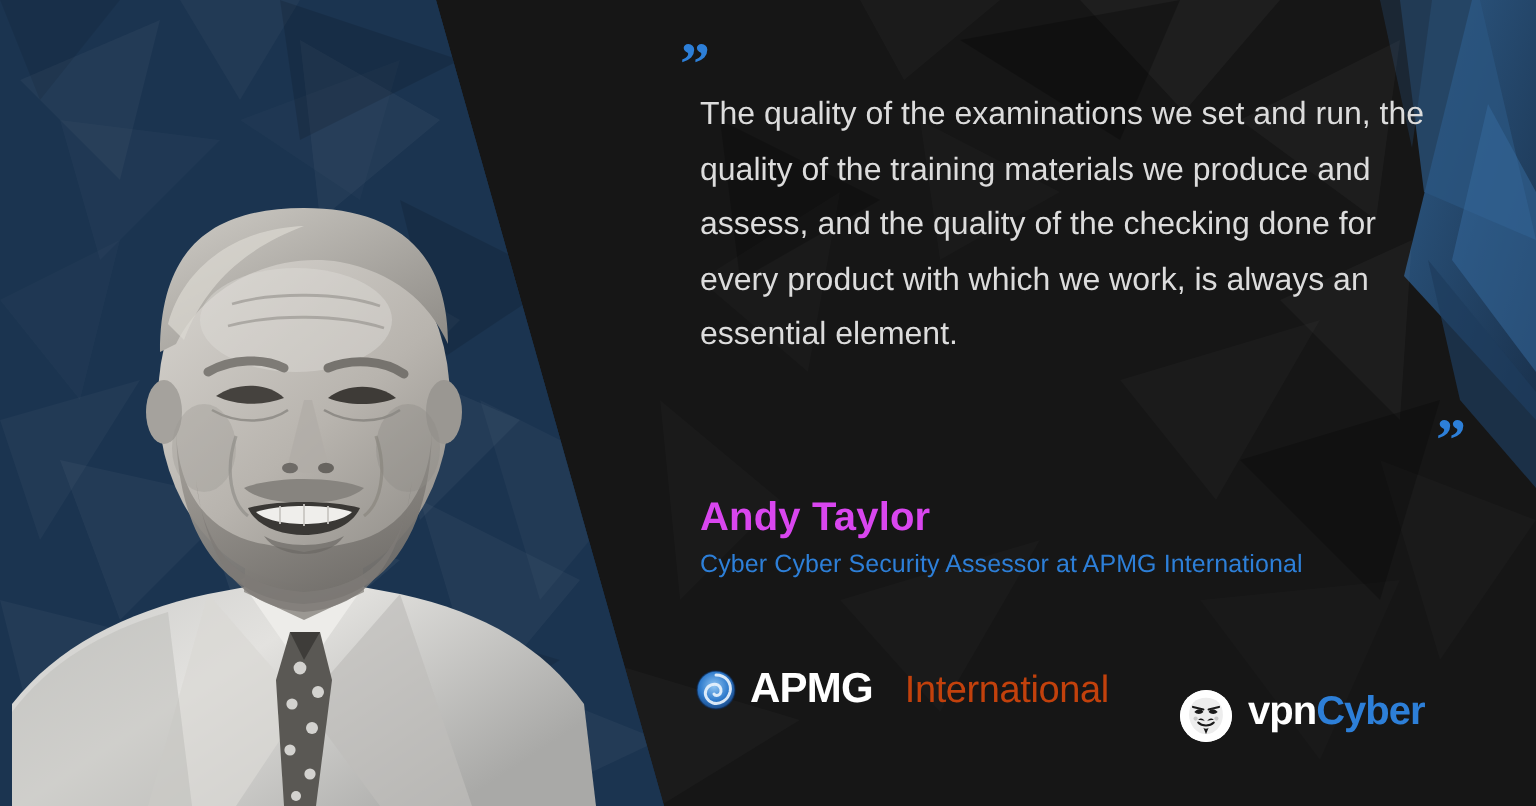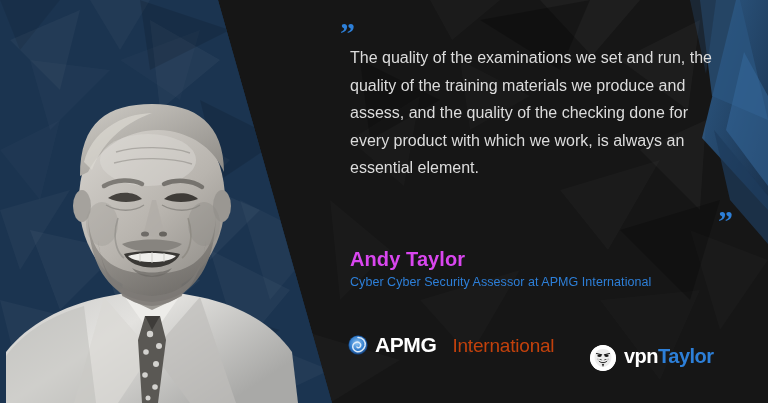--- a/index.html
+++ b/index.html
@@ -402,19 +402,19 @@
 
         <path d="M 14 25 C 17 28 23 28 26 25" stroke="#1A1A1A" stroke-width="1.5" fill="none" stroke-linecap="round"></path>
 
         <path d="M 18 29 L 20 34 L 22 29 C 21 30 19 30 18 29 Z" fill="#1A1A1A"></path>
 
         <circle cx="12" cy="22" r="1.6" fill="#C9C9C9"></circle>
         <circle cx="28" cy="22" r="1.6" fill="#C9C9C9"></circle>
       </svg>
       <span class="vm-word">
         <span class="vm-vpn">vpn</span>
-        <span class="vm-mentor">Taylor</span>
+        <span class="vm-mentor">Cyber</span>
       </span>
     </div>
 
   </div>
 
 </div>
 
 </body></html>

